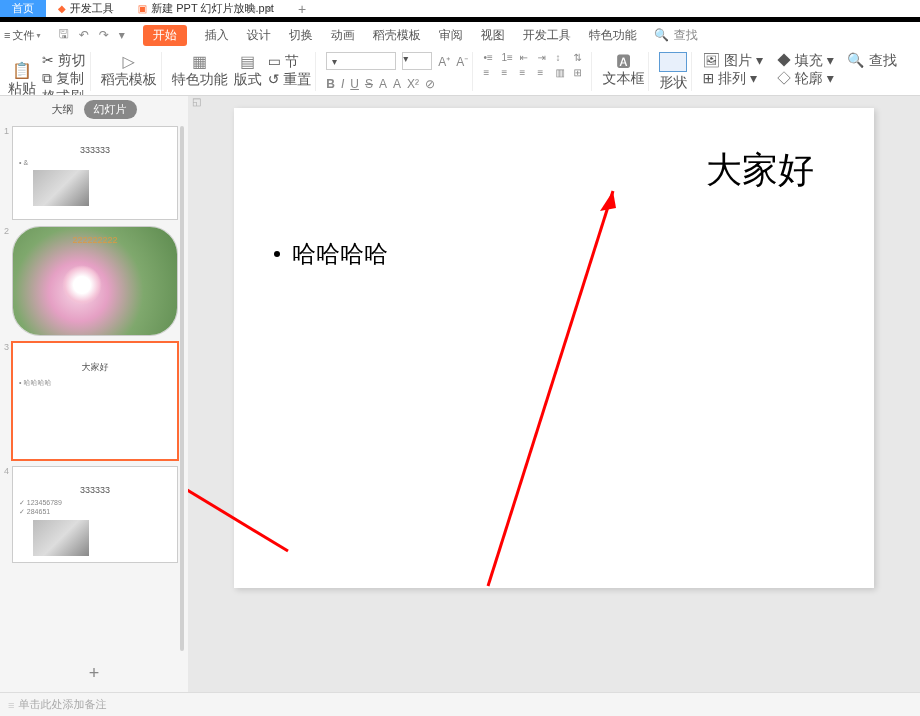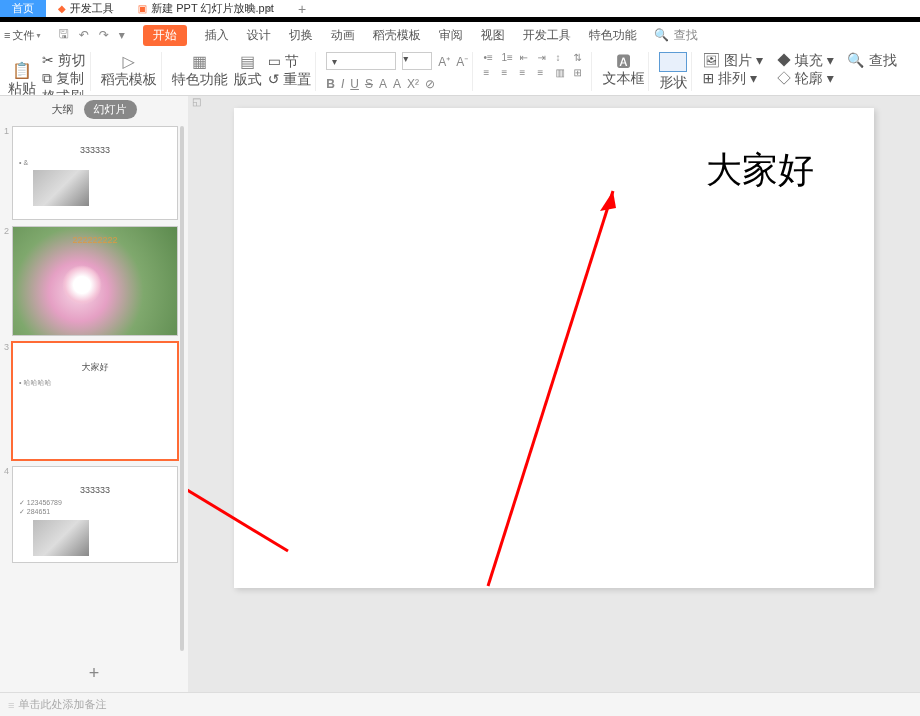--- a/index.html
+++ b/index.html
@@ -50,21 +50,21 @@
   .side-tabs .slides { background: #888; color: #fff; padding: 2px 10px; border-radius: 10px; }
   .thumbs { flex: 1; overflow: hidden; padding: 4px 10px 4px 4px; position: relative;}
   .thumbs::after { content:""; position:absolute; right:4px; top:4px; bottom:4px; width:4px; background:#d0d0d0; border-radius:2px;}
   .thumb-wrap { display:flex; gap:2px; margin-bottom:6px;}
   .thumb-num { font-size:9px; color:#aaa; width:6px;}
   .thumb { flex:1; background: #fff; border: 1px solid #ccc; position: relative; padding: 6px; font-size: 8px; color: #666; min-height:94px;}
   .thumb.selected { border: 1.5px solid #ff6b35; box-shadow: 0 0 0 1px #ff6b35; }
   .thumb .t-title { text-align: center; font-size: 9px; margin-bottom: 4px; color:#555;margin-top:12px;}
   .thumb .t-line { font-size: 7px; color:#888; margin:1px 0;}
   .thumb .t-img { width: 56px; height: 36px; background: linear-gradient(135deg,#bbb 0%,#ddd 50%,#888 100%); margin-top: 4px; margin-left:14px;}
-  .thumb.flower { padding:0; overflow:hidden;}
+  .thumb.flower { padding:0; overflow:hidden;border-radius:28px;}
   .thumb.flower .t-bg { width:100%; height:108px; background: radial-gradient(circle at 40% 60%, #f6d5e5 0%, #e5a0c4 25%, #7fa86d 55%, #5c8a4e 100%); position:relative;}
   .thumb.flower .t-bg::before{ content:""; position:absolute; left:30%; top:35%; width:40px; height:40px; background: radial-gradient(circle,#fff 30%,#f4c2d7 60%, transparent 70%); border-radius:50%;}
   .thumb.flower .ftext { position:absolute; top:8px; width:100%; text-align:center; color:#d94; font-size:9px;}
   .add-slide { text-align: center; font-size: 18px; color: #888; padding: 8px 0; }
   
   
   .canvas-area { flex: 1; background: #e8e8e8; position: relative; display: flex; align-items: flex-start; justify-content: center; padding-top: 12px;}
   .rule-handle { position:absolute; left:4px; top:0; font-size:10px; color:#aaa;}
   .slide-canvas { width: 640px; height: 480px; background: #fff; box-shadow: 2px 2px 6px rgba(0,0,0,0.15); position: relative; padding: 30px 40px; }
   .slide-title { font-size: 36px; font-family: "SimSun", serif; color: #000; position: absolute; right: 60px; top: 38px; }
@@ -273,20 +273,26 @@
         </div>
       </div>
     </div>
     <div class="add-slide">+</div>
   </div>
 
   <div class="canvas-area">
     <span class="rule-handle">◱</span>
     <div class="slide-canvas">
       <div class="slide-title">大家好</div>
+      <div class="slide-body">
+        <div class="bullet">
+          <span class="dot"></span>
+          <span>哈哈哈哈</span>
+        </div>
+      </div>
     </div>
 
     <div class="arrow" style="left:0; top:0; width:100%; height:100%;">
       <svg width="100%" height="100%" style="position:absolute; left:0; top:0;">
 
         <line x1="300" y1="490" x2="425" y2="95"></line>
         <polygon points="425,95 412,115 428,112"></polygon>
 
         <line x1="100" y1="455" x2="-24" y2="380"></line>
         <polygon points="-24,380 -4,382 -8,398"></polygon>

